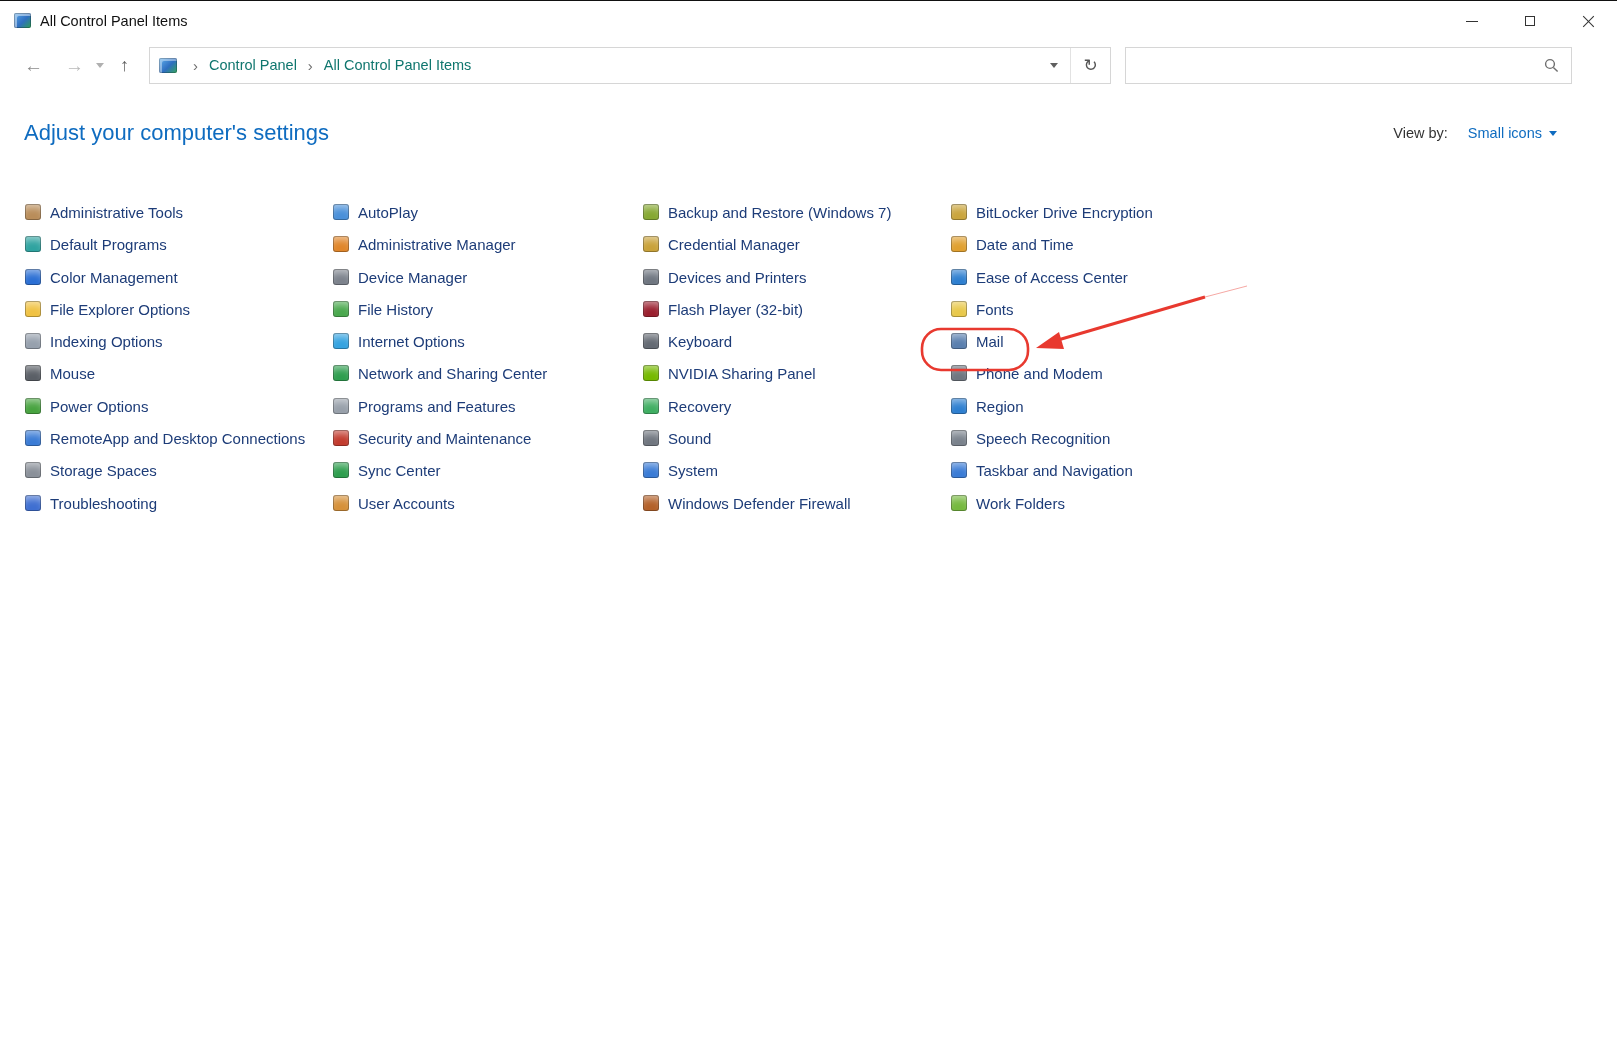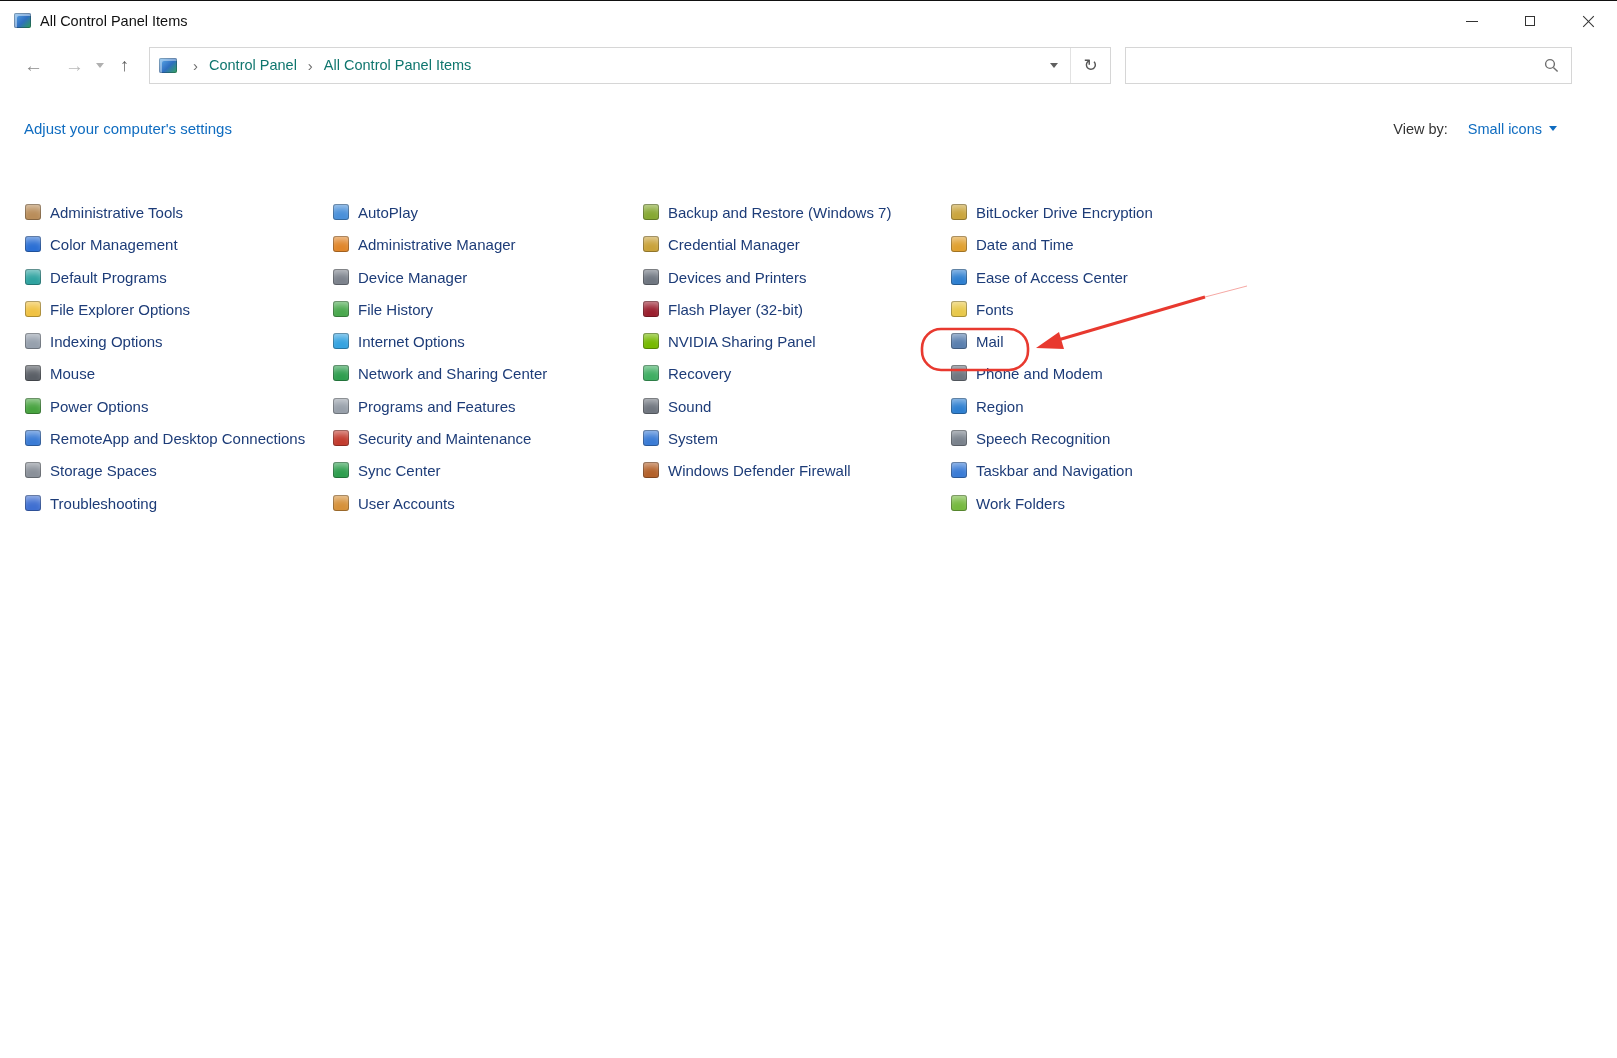--- a/index.html
+++ b/index.html
@@ -79,21 +79,21 @@
     flex:1; border:none; outline:none; height:100%; padding:0 10px;
     font-size:14px; font-family:inherit; color:#222; background:transparent;
   }
   .search-mag { margin-right:12px; display:block; }
 
   
   .header-row {
     position:absolute; left:24px; right:60px; top:120px;
     display:flex; align-items:center; justify-content:space-between;
   }
-  .page-title { font-size:15px; color:#0f6cc0; }
+  .page-title { font-size:22px; color:#0f6cc0; }
   .viewby { display:flex; align-items:center; font-size:14.5px; }
   .viewby-label { color:#333; margin-right:20px; }
   .viewby-value { color:#0f6cc0; display:flex; align-items:center; cursor:default; }
   .viewby-caret {
     width:0; height:0; border-left:4.5px solid transparent; border-right:4.5px solid transparent;
     border-top:5px solid #0f6cc0; margin-left:7px;
   }
 
   
   .cp-grid { position:absolute; left:24px; top:204px; display:flex; }
@@ -185,28 +185,28 @@
   </span>
 </div>
 
 <div class="cp-grid">
     <div class="cp-col">
       <div class="cp-item">
         <span class="cp-icon" style="--c: #b98d5a;"></span>
         <span class="cp-label">Administrative Tools</span>
       </div>
       <div class="cp-item">
+        <span class="cp-icon" style="--c: #2fa3a0;"></span>
+        <span class="cp-label">Default Programs</span>
+      </div>
+      <div class="cp-item">
         <span class="cp-icon" style="--c: #2b6fd4;"></span>
         <span class="cp-label">Color Management</span>
       </div>
       <div class="cp-item">
-        <span class="cp-icon" style="--c: #2fa3a0;"></span>
-        <span class="cp-label">Default Programs</span>
-      </div>
-      <div class="cp-item">
         <span class="cp-icon" style="--c: #f0c243;"></span>
         <span class="cp-label">File Explorer Options</span>
       </div>
       <div class="cp-item">
         <span class="cp-icon" style="--c: #96a0ad;"></span>
         <span class="cp-label">Indexing Options</span>
       </div>
       <div class="cp-item">
         <span class="cp-icon" style="--c: #5a5f66;"></span>
         <span class="cp-label">Mouse</span>
@@ -279,20 +279,24 @@
         <span class="cp-icon" style="--c: #c9a23a;"></span>
         <span class="cp-label">Credential Manager</span>
       </div>
       <div class="cp-item">
         <span class="cp-icon" style="--c: #6f7680;"></span>
         <span class="cp-label">Devices and Printers</span>
       </div>
       <div class="cp-item">
         <span class="cp-icon" style="--c: #9a1f2e;"></span>
         <span class="cp-label">Flash Player (32-bit)</span>
+      </div>
+      <div class="cp-item">
+        <span class="cp-icon" style="--c: #646a73;"></span>
+        <span class="cp-label">Keyboard</span>
       </div>
       <div class="cp-item">
         <span class="cp-icon" style="--c: #76b900;"></span>
         <span class="cp-label">NVIDIA Sharing Panel</span>
       </div>
       <div class="cp-item">
         <span class="cp-icon" style="--c: #3fae62;"></span>
         <span class="cp-label">Recovery</span>
       </div>
       <div class="cp-item">

